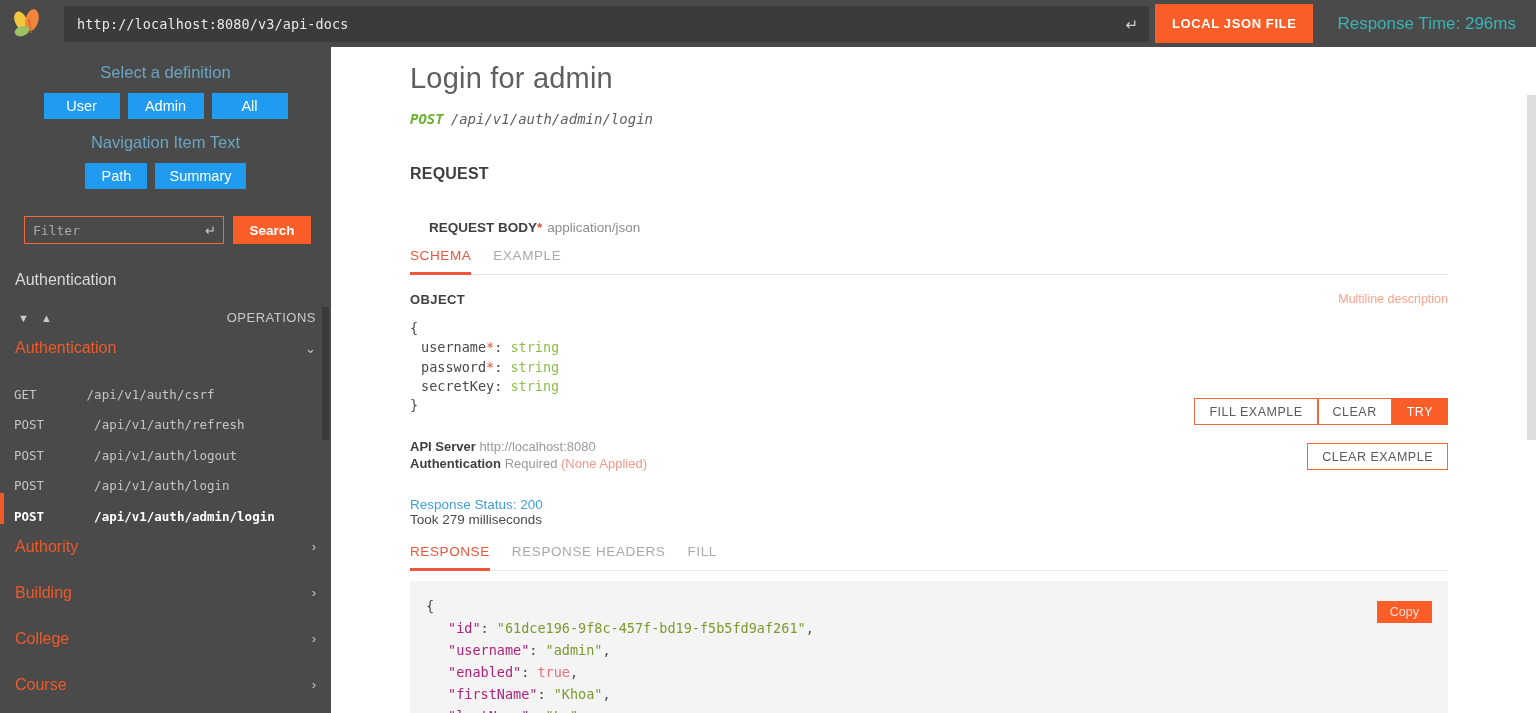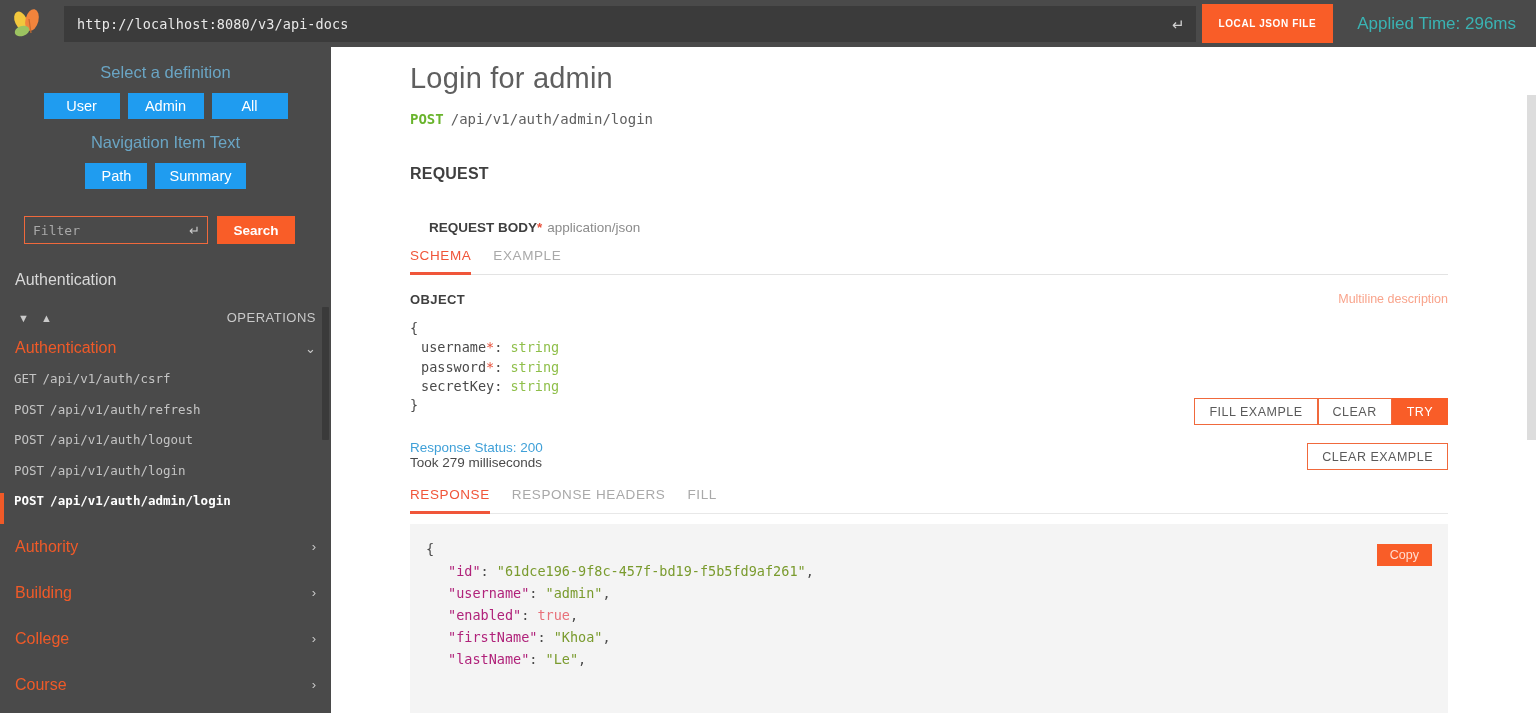--- a/index.html
+++ b/index.html
@@ -42,21 +42,21 @@
   .url-enter {
     position: absolute; right: 10px; top: 50%; transform: translateY(-50%);
     color: #cfcfcf; font-size: 15px; line-height: 1;
   }
   .local-json-btn {
     flex: 0 0 auto;
     height: 39px;
     margin-left: 6px;
     background: #f95d28;
     color: #ffffff;
-    font-size: 10px;
+    font-size: 13px;
     font-weight: bold;
     letter-spacing: 0.6px;
     display: flex; align-items: center; justify-content: center;
     padding: 0 17px;
     border: none;
     cursor: pointer;
   }
   .resp-time {
     flex: 0 0 auto;
     color: #3ab3b3;
@@ -97,21 +97,21 @@
     text-align: center;
     color: #6aa5c4;
     font-size: 16.5px;
     margin-top: 14px;
   }
   .filter-row {
     display: flex; align-items: center;
     margin: 27px 0 0 24px;
   }
   .filter-input {
-    width: 184px; height: 28px;
+    width: 200px; height: 28px;
     background: #4a4a4a;
     border: 1px solid #f0693c;
     color: #fdba74;
     font-family: "DejaVu Sans Mono", monospace;
     font-size: 13px;
     padding: 0 24px 0 8px;
     outline: none;
   }
   .filter-input::placeholder { color: #a8a8a8; }
   .filter-wrap { position: relative; display: inline-block; }
@@ -144,28 +144,29 @@
   .grp {
     display: flex; align-items: center;
     padding: 0 15px 0 15px;
     height: 46px;
     cursor: pointer;
     position: relative;
   }
   .grp-label { color: #f05a28; font-size: 16px; }
   .grp-caret { margin-left: auto; color: #c9c9c9; font-size: 13px; line-height: 1; }
   .op-item {
-    display: flex; align-items: flex-start;
+    display: flex; align-items: flex-end;
     height: 30.5px;
     padding-left: 14px;
     color: #c4c4c4;
     font-family: "DejaVu Sans Mono", monospace;
     font-size: 12.5px;
     cursor: pointer;
     position: relative;
+    gap: 44px;
   }
   .op-item.active { color: #ffffff; font-weight: bold; }
   .op-item.active::before {
     content: ""; position: absolute; left: 0; top: 0;
     width: 4px; height: 100%; background: #f05a28;
   }
   .op-method { margin-right: 6px; }
   .sb-scroll-thumb {
     position: absolute; right: 2px; top: 260px;
     width: 7px; height: 133px;
@@ -181,20 +182,21 @@
   }
   .main-inner { padding: 0 0 0 79px; }
   .op-title {
     font-size: 29px; font-weight: normal; color: #5f5f5f;
     padding-top: 15px; letter-spacing: 0.2px;
   }
   .op-path-row {
     margin-top: 16px;
     font-family: "DejaVu Sans Mono", monospace;
     font-size: 14px;
+    font-style: italic;
   }
   .op-path-method { color: #69b42c; font-weight: bold; }
   .op-path-url { color: #5f5f5f; margin-left: 7px; }
 
   .sec-title {
     font-size: 16px; font-weight: bold; color: #3f3f3f;
     margin-top: 38px; letter-spacing: 0.2px;
   }
   .reqbody-row {
     margin-top: 37px; font-size: 13.5px; color: #3f3f3f; padding-left: 19px;
@@ -318,21 +320,21 @@
         <ellipse cx="23" cy="13" rx="6.5" ry="11" fill="#f2843c" transform="rotate(14 23 13)"></ellipse>
         <ellipse cx="13" cy="24" rx="7.5" ry="5" fill="#9cc361" transform="rotate(-18 13 24)"></ellipse>
         <path d="M22 26 L20 12" stroke="#c56a2e" stroke-width="1.2" fill="none"></path>
       </svg>
     </div>
     <div class="url-bar">
       <span class="url-text">http://localhost:8080/v3/api-docs</span>
       <span class="url-enter">↵</span>
     </div>
     <button class="local-json-btn">LOCAL JSON FILE</button>
-    <div class="resp-time">Applied Time: 296ms</div>
+    <div class="resp-time">Response Time: 296ms</div>
   </div>
 
   <div class="sidebar">
 
     <div class="sb-head-title">Select a definition</div>
 
     <div class="def-row">
       <button class="pill">User</button>
       <button class="pill">Admin</button>
       <button class="pill">All</button>
@@ -434,20 +436,31 @@
       </div>
 
       <div class="schema-block">
         <div>{</div>
         <div class="ind"><span class="sch-name">username</span><span class="sch-star">*</span><span class="sch-name">: </span><span class="sch-type">string</span></div>
         <div class="ind"><span class="sch-name">password</span><span class="sch-star">*</span><span class="sch-name">: </span><span class="sch-type">string</span></div>
         <div class="ind"><span class="sch-name">secretKey</span><span class="sch-name">: </span><span class="sch-type">string</span></div>
         <div>}</div>
       </div>
 
+      <div class="server-block">
+        <div>
+          <b>API Server</b>
+          <span class="muted">http://localhost:8080</span>
+        </div>
+        <div>
+          <b>Authentication</b>
+          <span class="muted">Required</span>
+          <span class="pinkish">(None Applied)</span>
+        </div>
+      </div>
 
       <div class="resp-status">
         <div class="st">Response Status: 200</div>
         <div class="resp-took">Took 279 milliseconds</div>
       </div>
 
       <div class="resp-tabs">
         <div class="tab active">RESPONSE</div>
         <div class="tab">RESPONSE HEADERS</div>
         <div class="tab">FILL</div>

